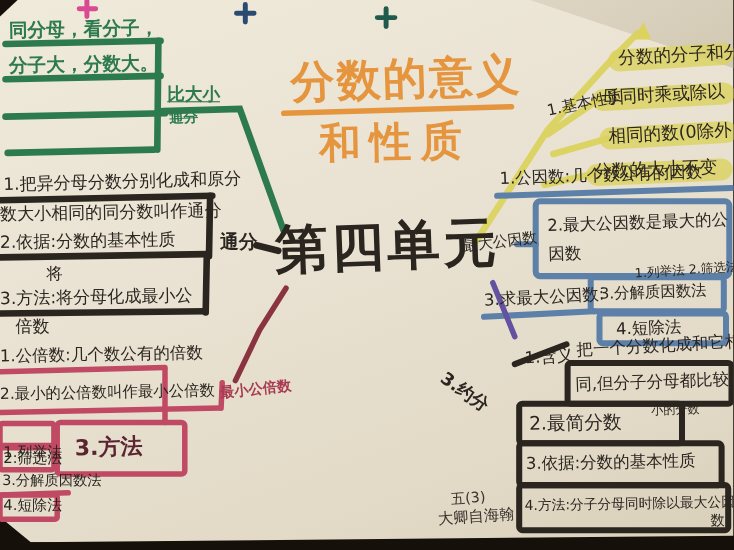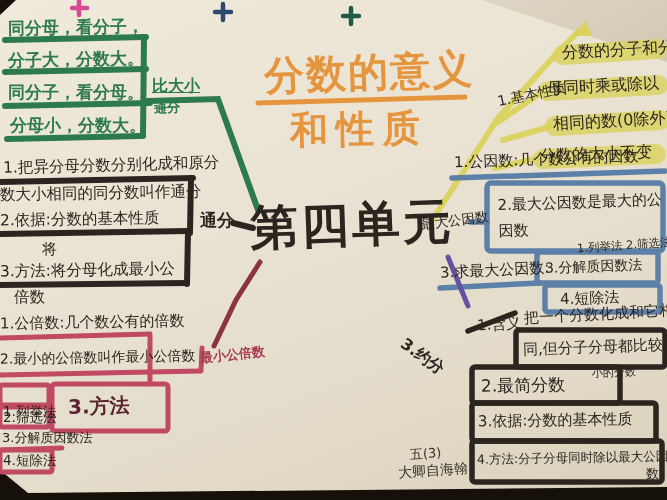--- a/index.html
+++ b/index.html
@@ -107,22 +107,20 @@
       <rect x="0" y="450" width="52" height="22" rx="2"></rect>
     </g>
   </svg>
 
   <div class="txt" style="left:250px;top:194px;font-size:48px;font-weight:bold;letter-spacing:3px;transform:rotate(-2deg);">第四单元</div>
   <div class="txt orange" style="left:264px;top:47px;font-size:40px;letter-spacing:2px;transform:rotate(-2deg);">分数的意义</div>
   <div class="txt orange" style="left:290px;top:106px;font-size:38px;letter-spacing:8px;transform:rotate(-1deg);">和性质</div>
 
   <div class="txt green" style="left:8px;top:17px;font-size:17px;transform:rotate(-1deg);">同分母，看分子，</div>
   <div class="txt green" style="left:8px;top:49px;font-size:17px;transform:rotate(-1deg);">分子大，分数大。</div>
-  <div class="txt green" style="left:8px;top:82px;font-size:17px;">同分子，看分母。</div>
-  <div class="txt green" style="left:10px;top:115px;font-size:17px;">分母小，分数大。</div>
   <div class="txt green" style="left:152px;top:76px;font-size:16px;text-decoration:underline;">比大小</div>
   <div class="txt green scribble" style="left:154px;top:100px;font-size:13px;transform:rotate(-3deg);">通分</div>
 
   <div class="txt" style="left:3px;top:156px;font-size:15.5px;transform:rotate(-1.5deg);">1.把异分母分数分别化成和原分</div>
   <div class="txt" style="left:0px;top:184px;font-size:15.5px;transform:rotate(-1deg);">数大小相同的同分数叫作通分</div>
   <div class="txt" style="left:0px;top:210px;font-size:15.5px;transform:rotate(-1deg);">2.依据:分数的基本性质</div>
   <div class="txt" style="left:42px;top:240px;font-size:15px;">将</div>
   <div class="txt" style="left:0px;top:261px;font-size:15.5px;transform:rotate(-1deg);">3.方法:将分母化成最小公</div>
   <div class="txt" style="left:14px;top:288px;font-size:15.5px;">倍数</div>
   <div class="txt" style="left:200px;top:210px;font-size:17px;font-weight:bold;">通分</div>

